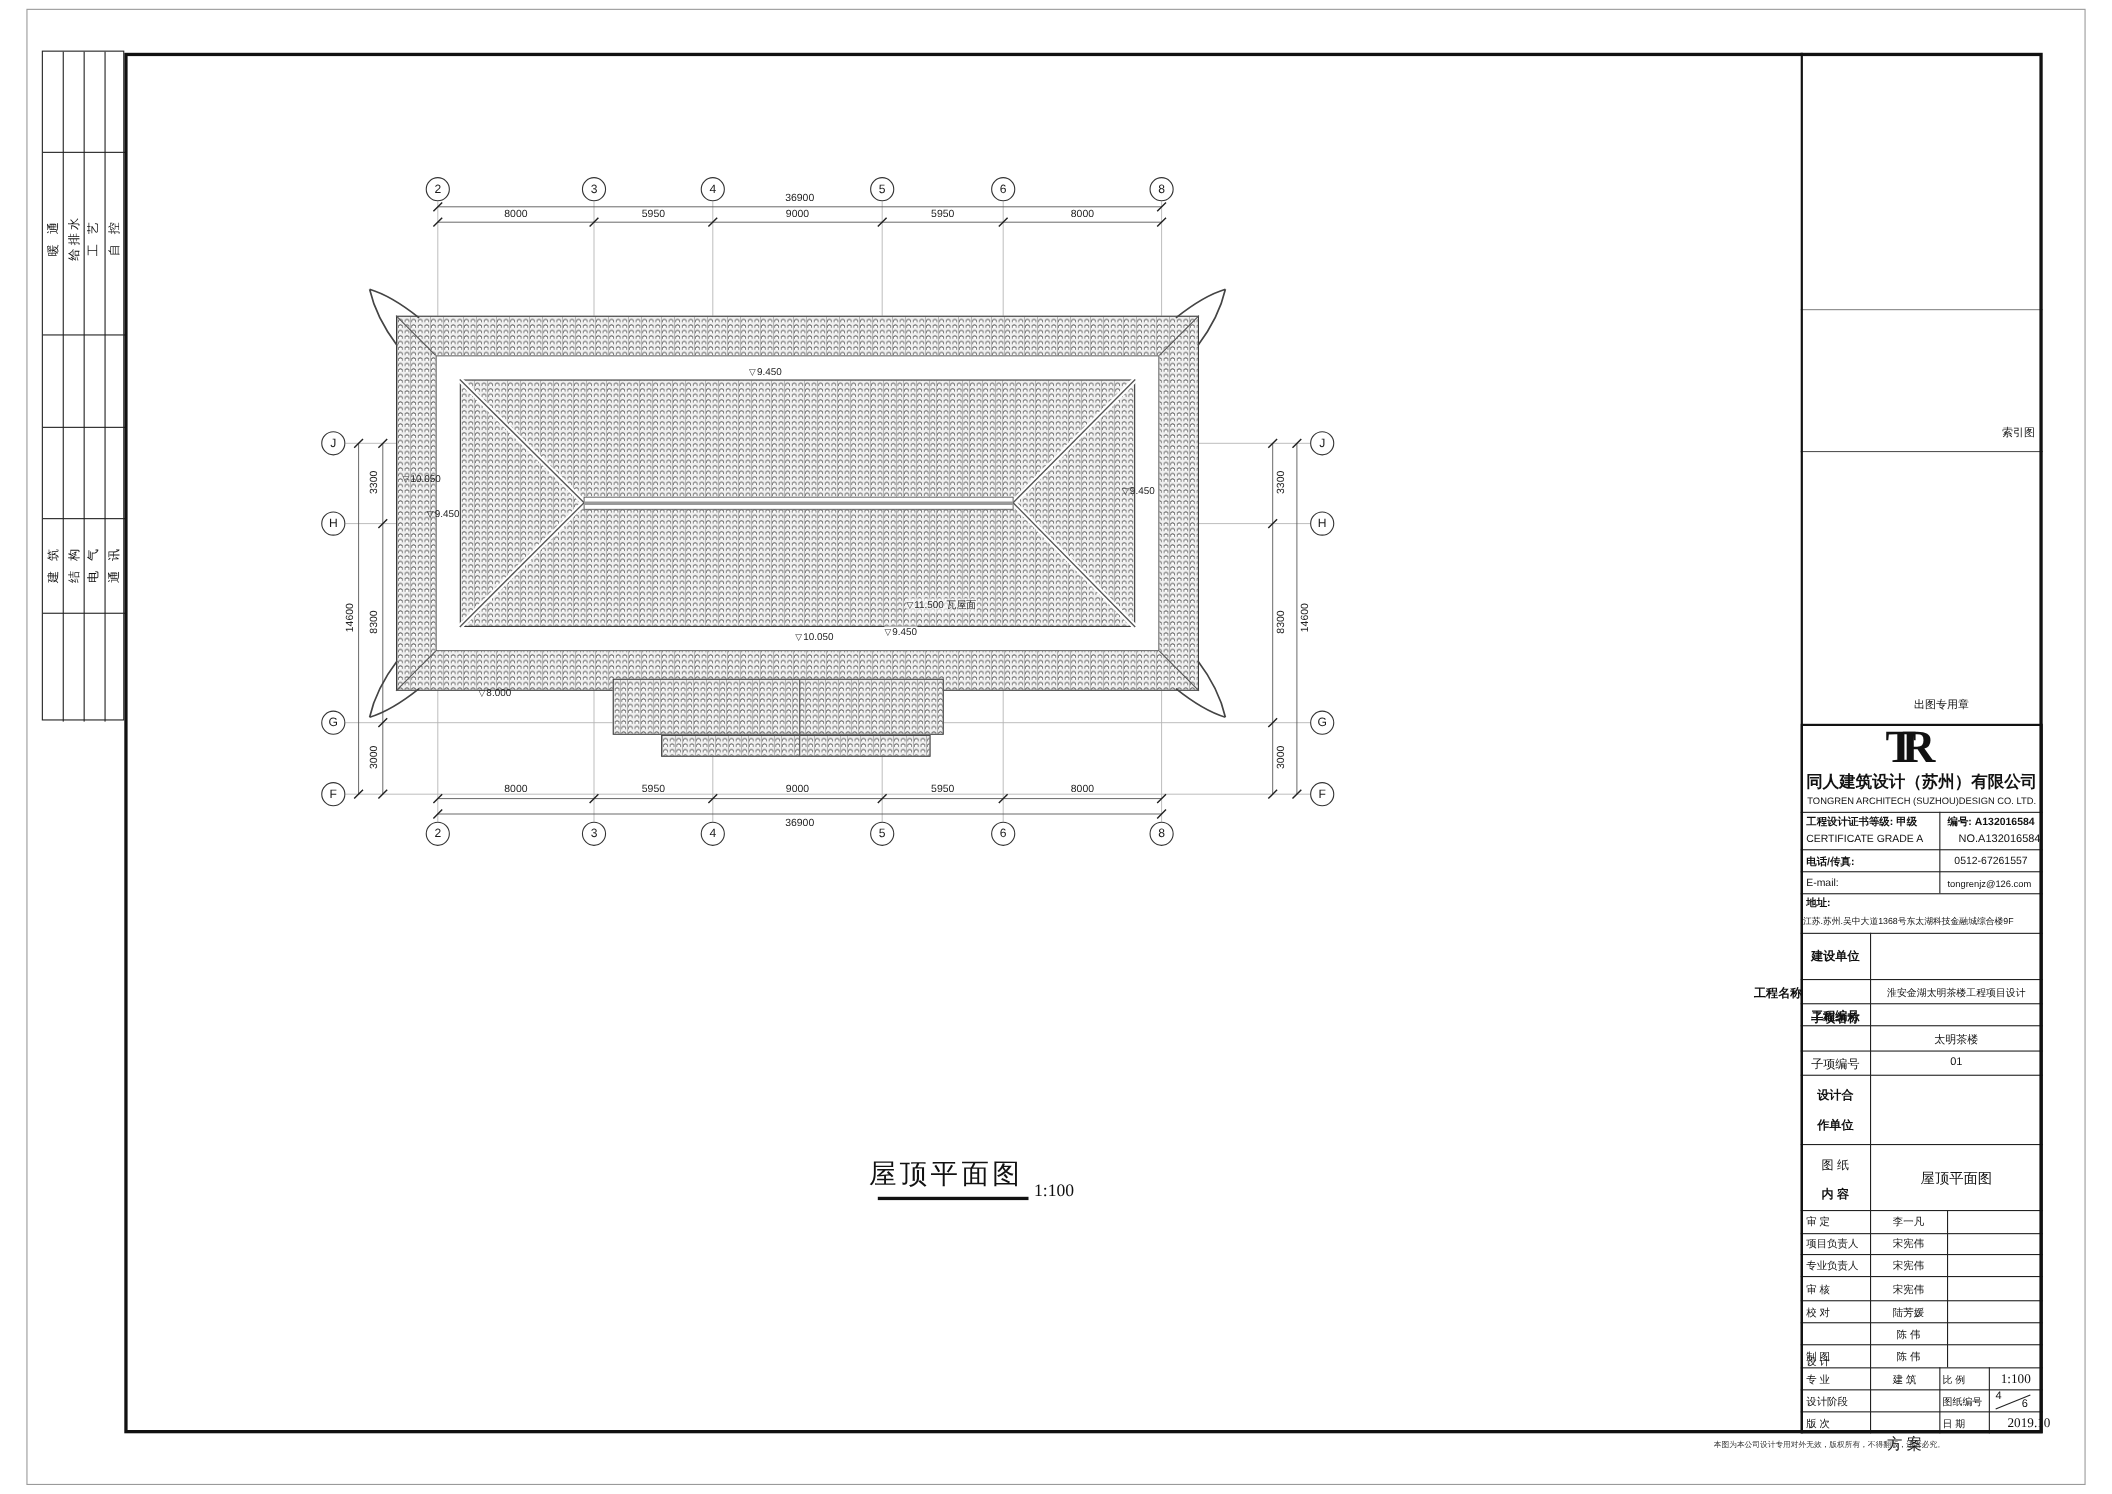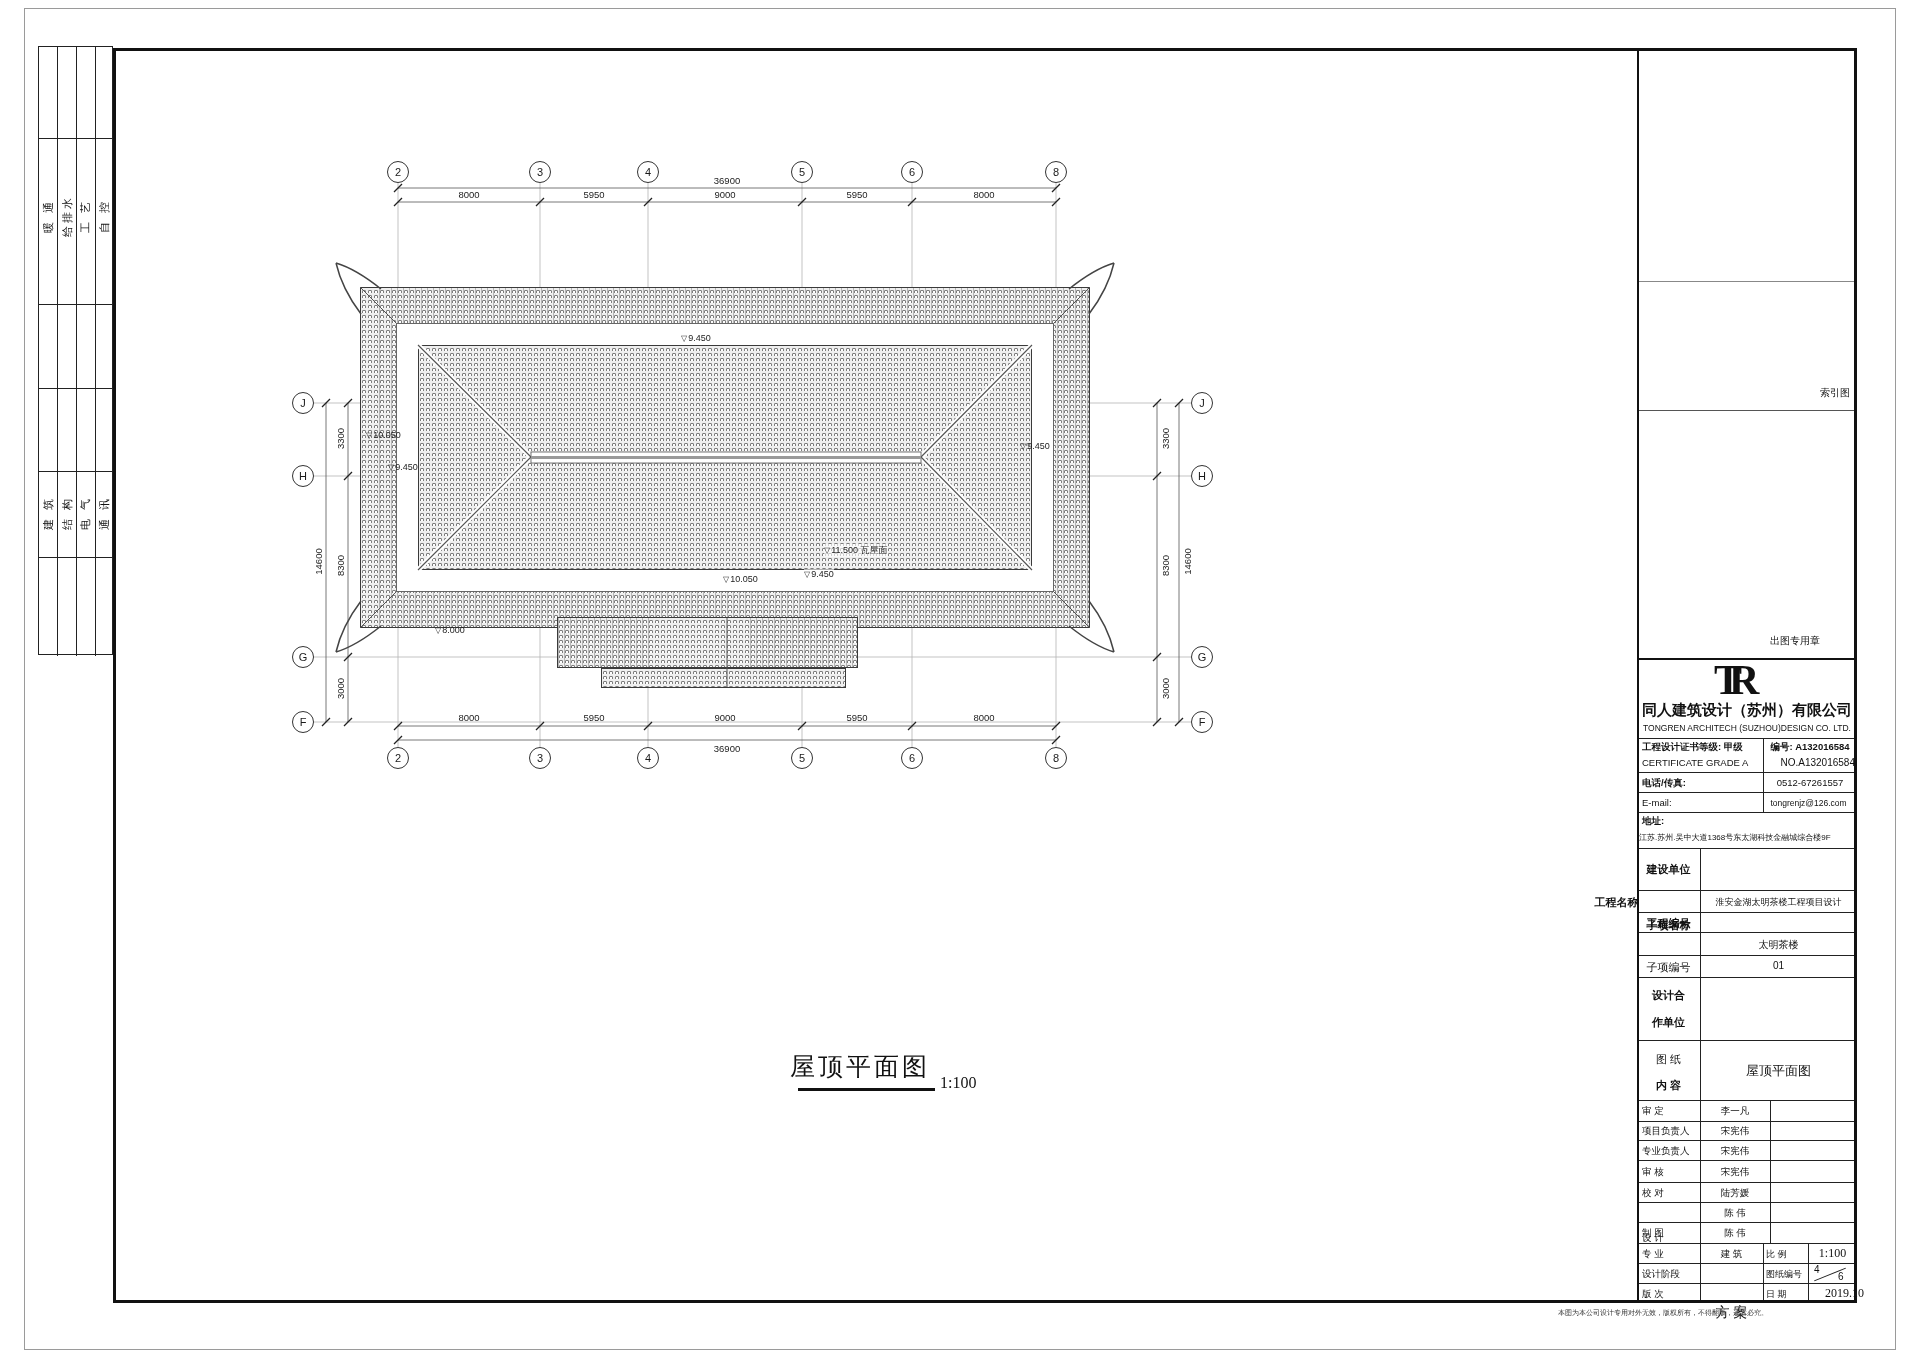--- a/index.html
+++ b/index.html
@@ -190,21 +190,21 @@
   <div class="elev" style="left:435px;top:625px;"><span class="tri">▽</span><span>8.000</span></div>
 
   <div class="tb serif" style="left:790px;top:1050px;width:140px;font-size:25px;letter-spacing:3px;text-align:center;">屋顶平面图</div>
   <div class="abs" style="left:798px;top:1088px;width:137px;height:3px;background:#111;"></div>
   <div class="tb serif" style="left:940px;top:1074px;font-size:16px;">1:100</div>
 
   <div class="vl" style="left:1637px;top:48px;height:1255px;background:#111;width:2px;z-index:6;"></div>
   <div class="hl" style="left:1637px;top:281px;width:220px;background:#888;"></div>
   <div class="hl" style="left:1637px;top:410px;width:220px;background:#555;"></div>
   <div class="tb" style="left:1757px;top:386px;width:93px;text-align:right;font-size:10px;">索引图</div>
-  <div class="tb" style="left:1740px;top:634px;width:110px;text-align:center;font-size:10px;">出图专用章</div>
+  <div class="tb" style="left:1740px;top:634px;width:110px;text-align:left;font-size:10px;">出图专用章</div>
 
   <div class="abs" style="left:1637px;top:658px;width:220px;height:645px;border:2.5px solid #111;z-index:6;background:transparent;"></div>
 
   <div class="tb serif" style="left:1714px;top:656px;font-size:42px;font-weight:bold;letter-spacing:-13px;z-index:7;">TR</div>
   <div class="tb c" style="left:1641px;top:701px;width:212px;font-size:15px;font-weight:bold;z-index:7;">同人建筑设计（苏州）有限公司</div>
   <div class="tb c" style="left:1639px;top:723px;width:216px;font-size:8.5px;z-index:7;">TONGREN ARCHITECH (SUZHOU)DESIGN CO. LTD.</div>
 
   <div class="hl" style="left:1637px;top:738px;width:220px;"></div>
   <div class="hl" style="left:1637px;top:772px;width:220px;"></div>
   <div class="hl" style="left:1637px;top:792px;width:220px;"></div>

